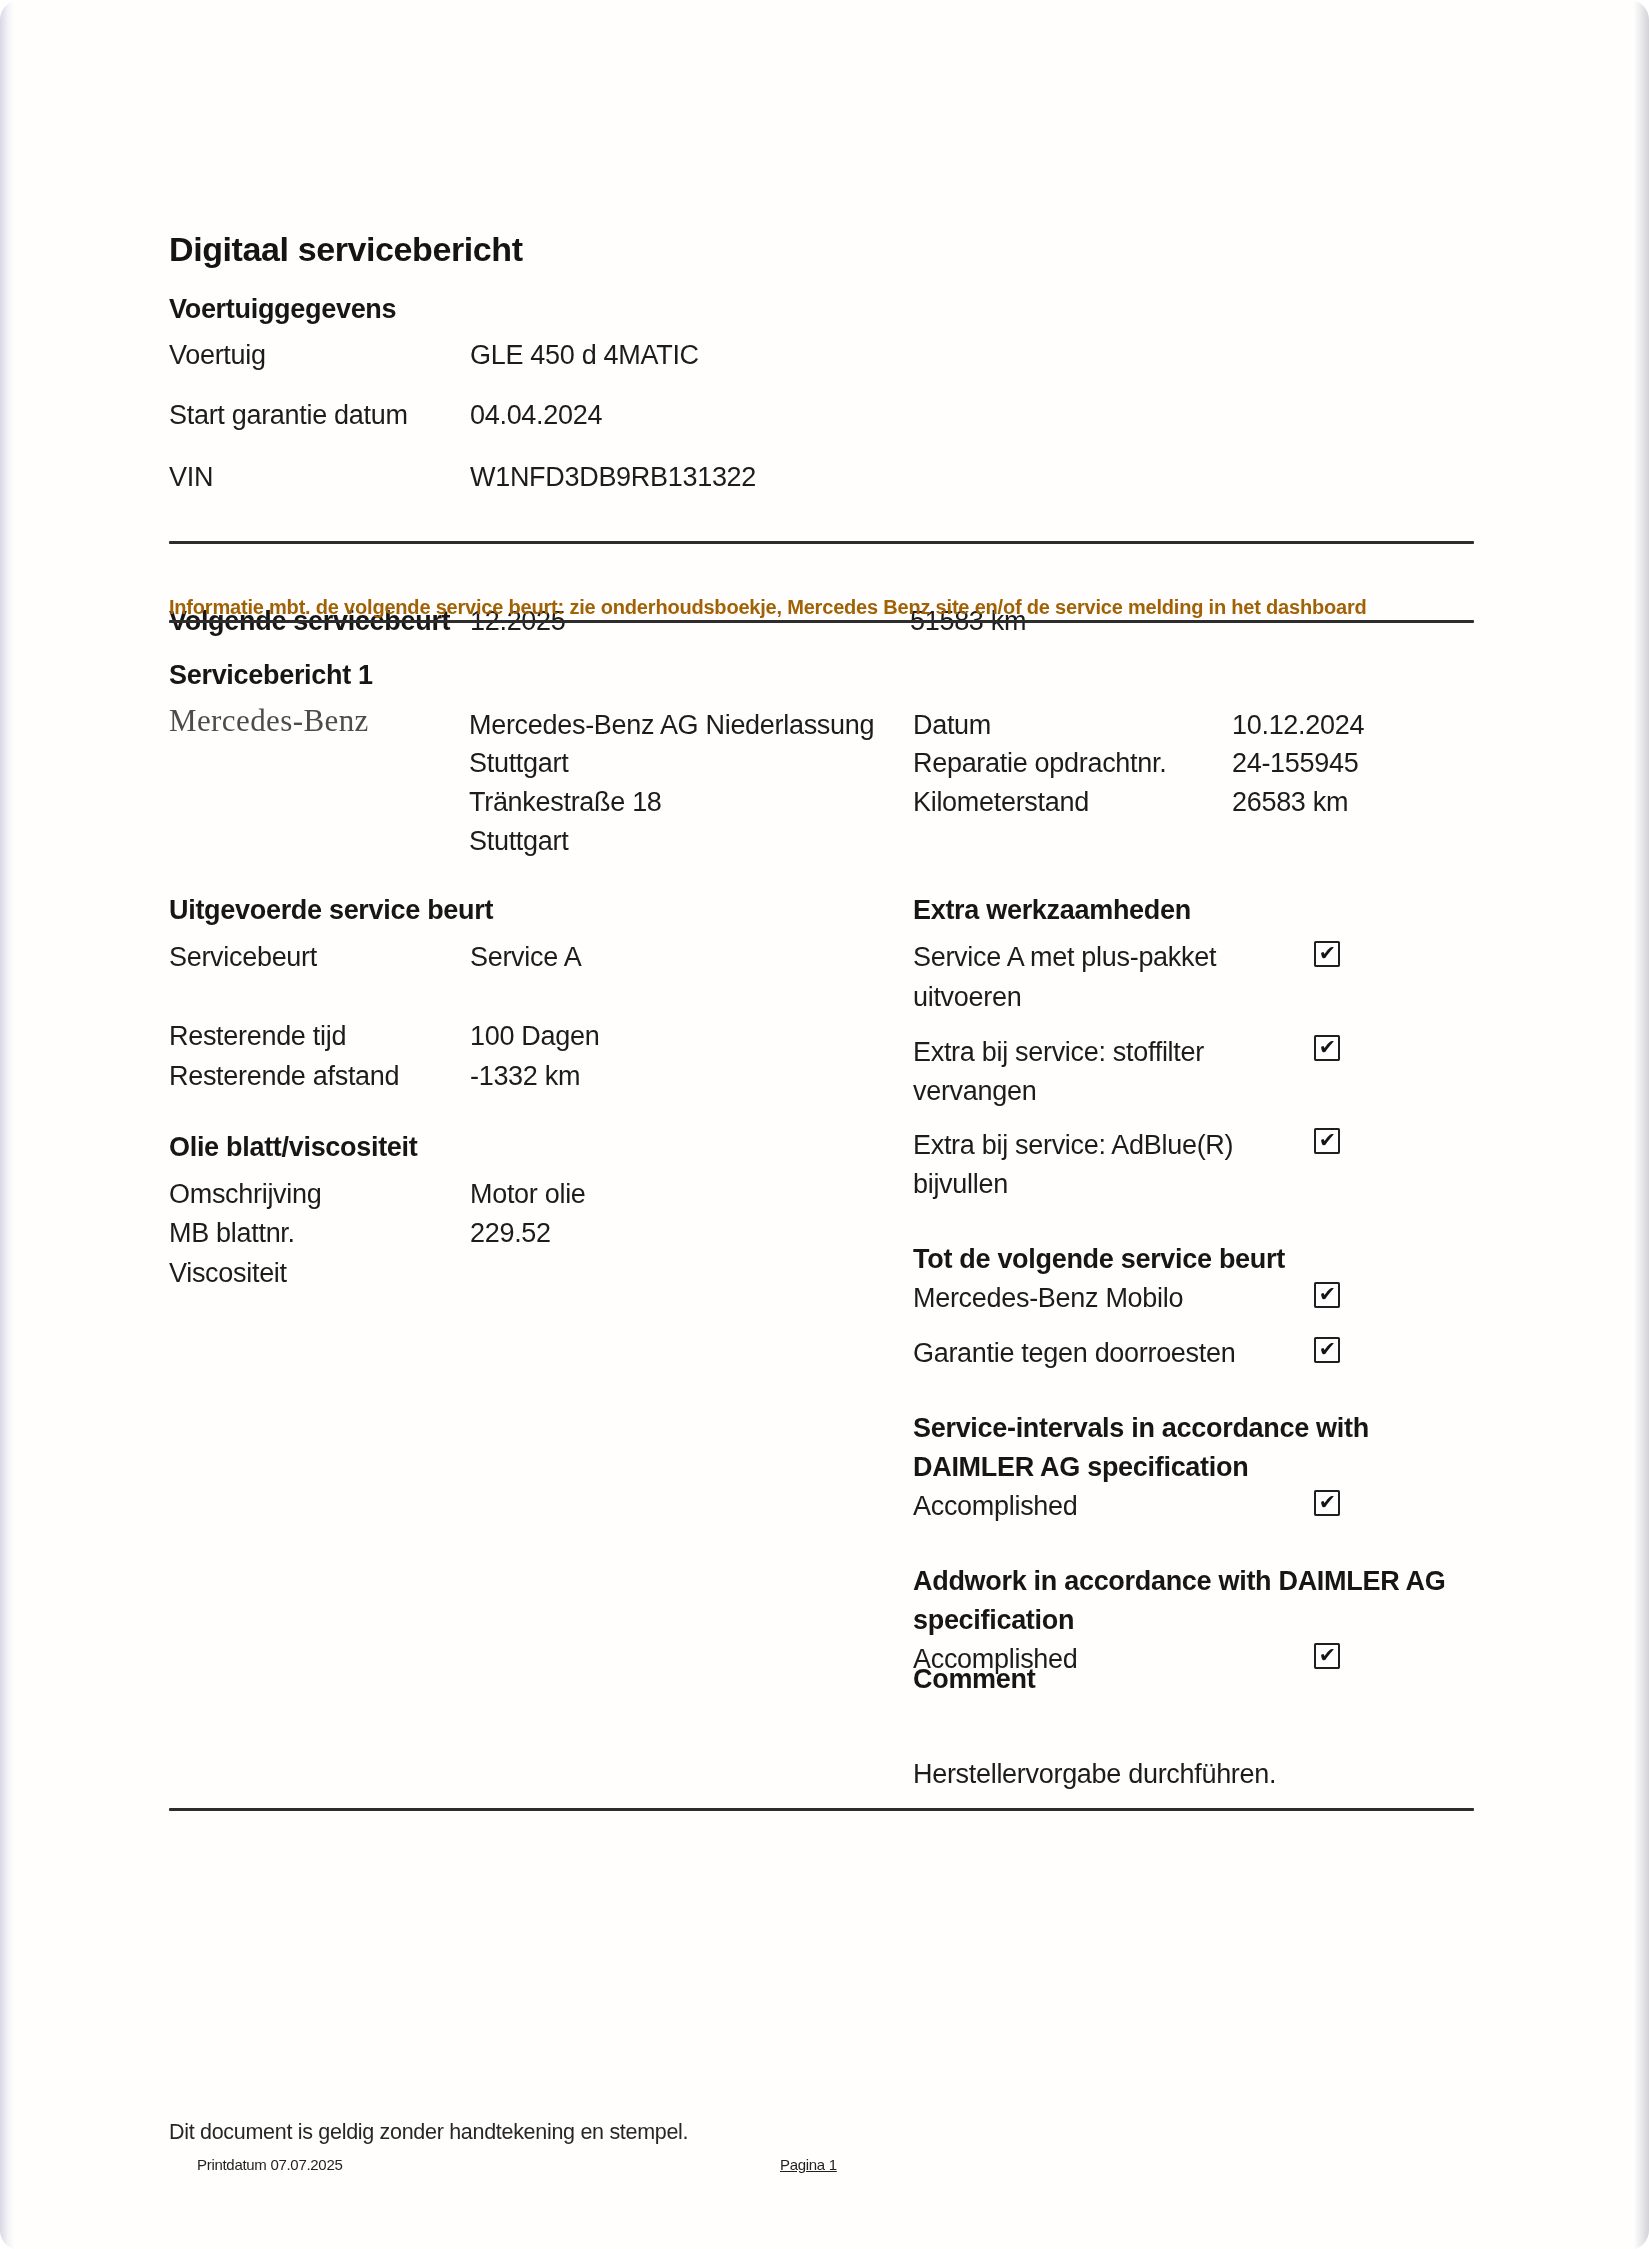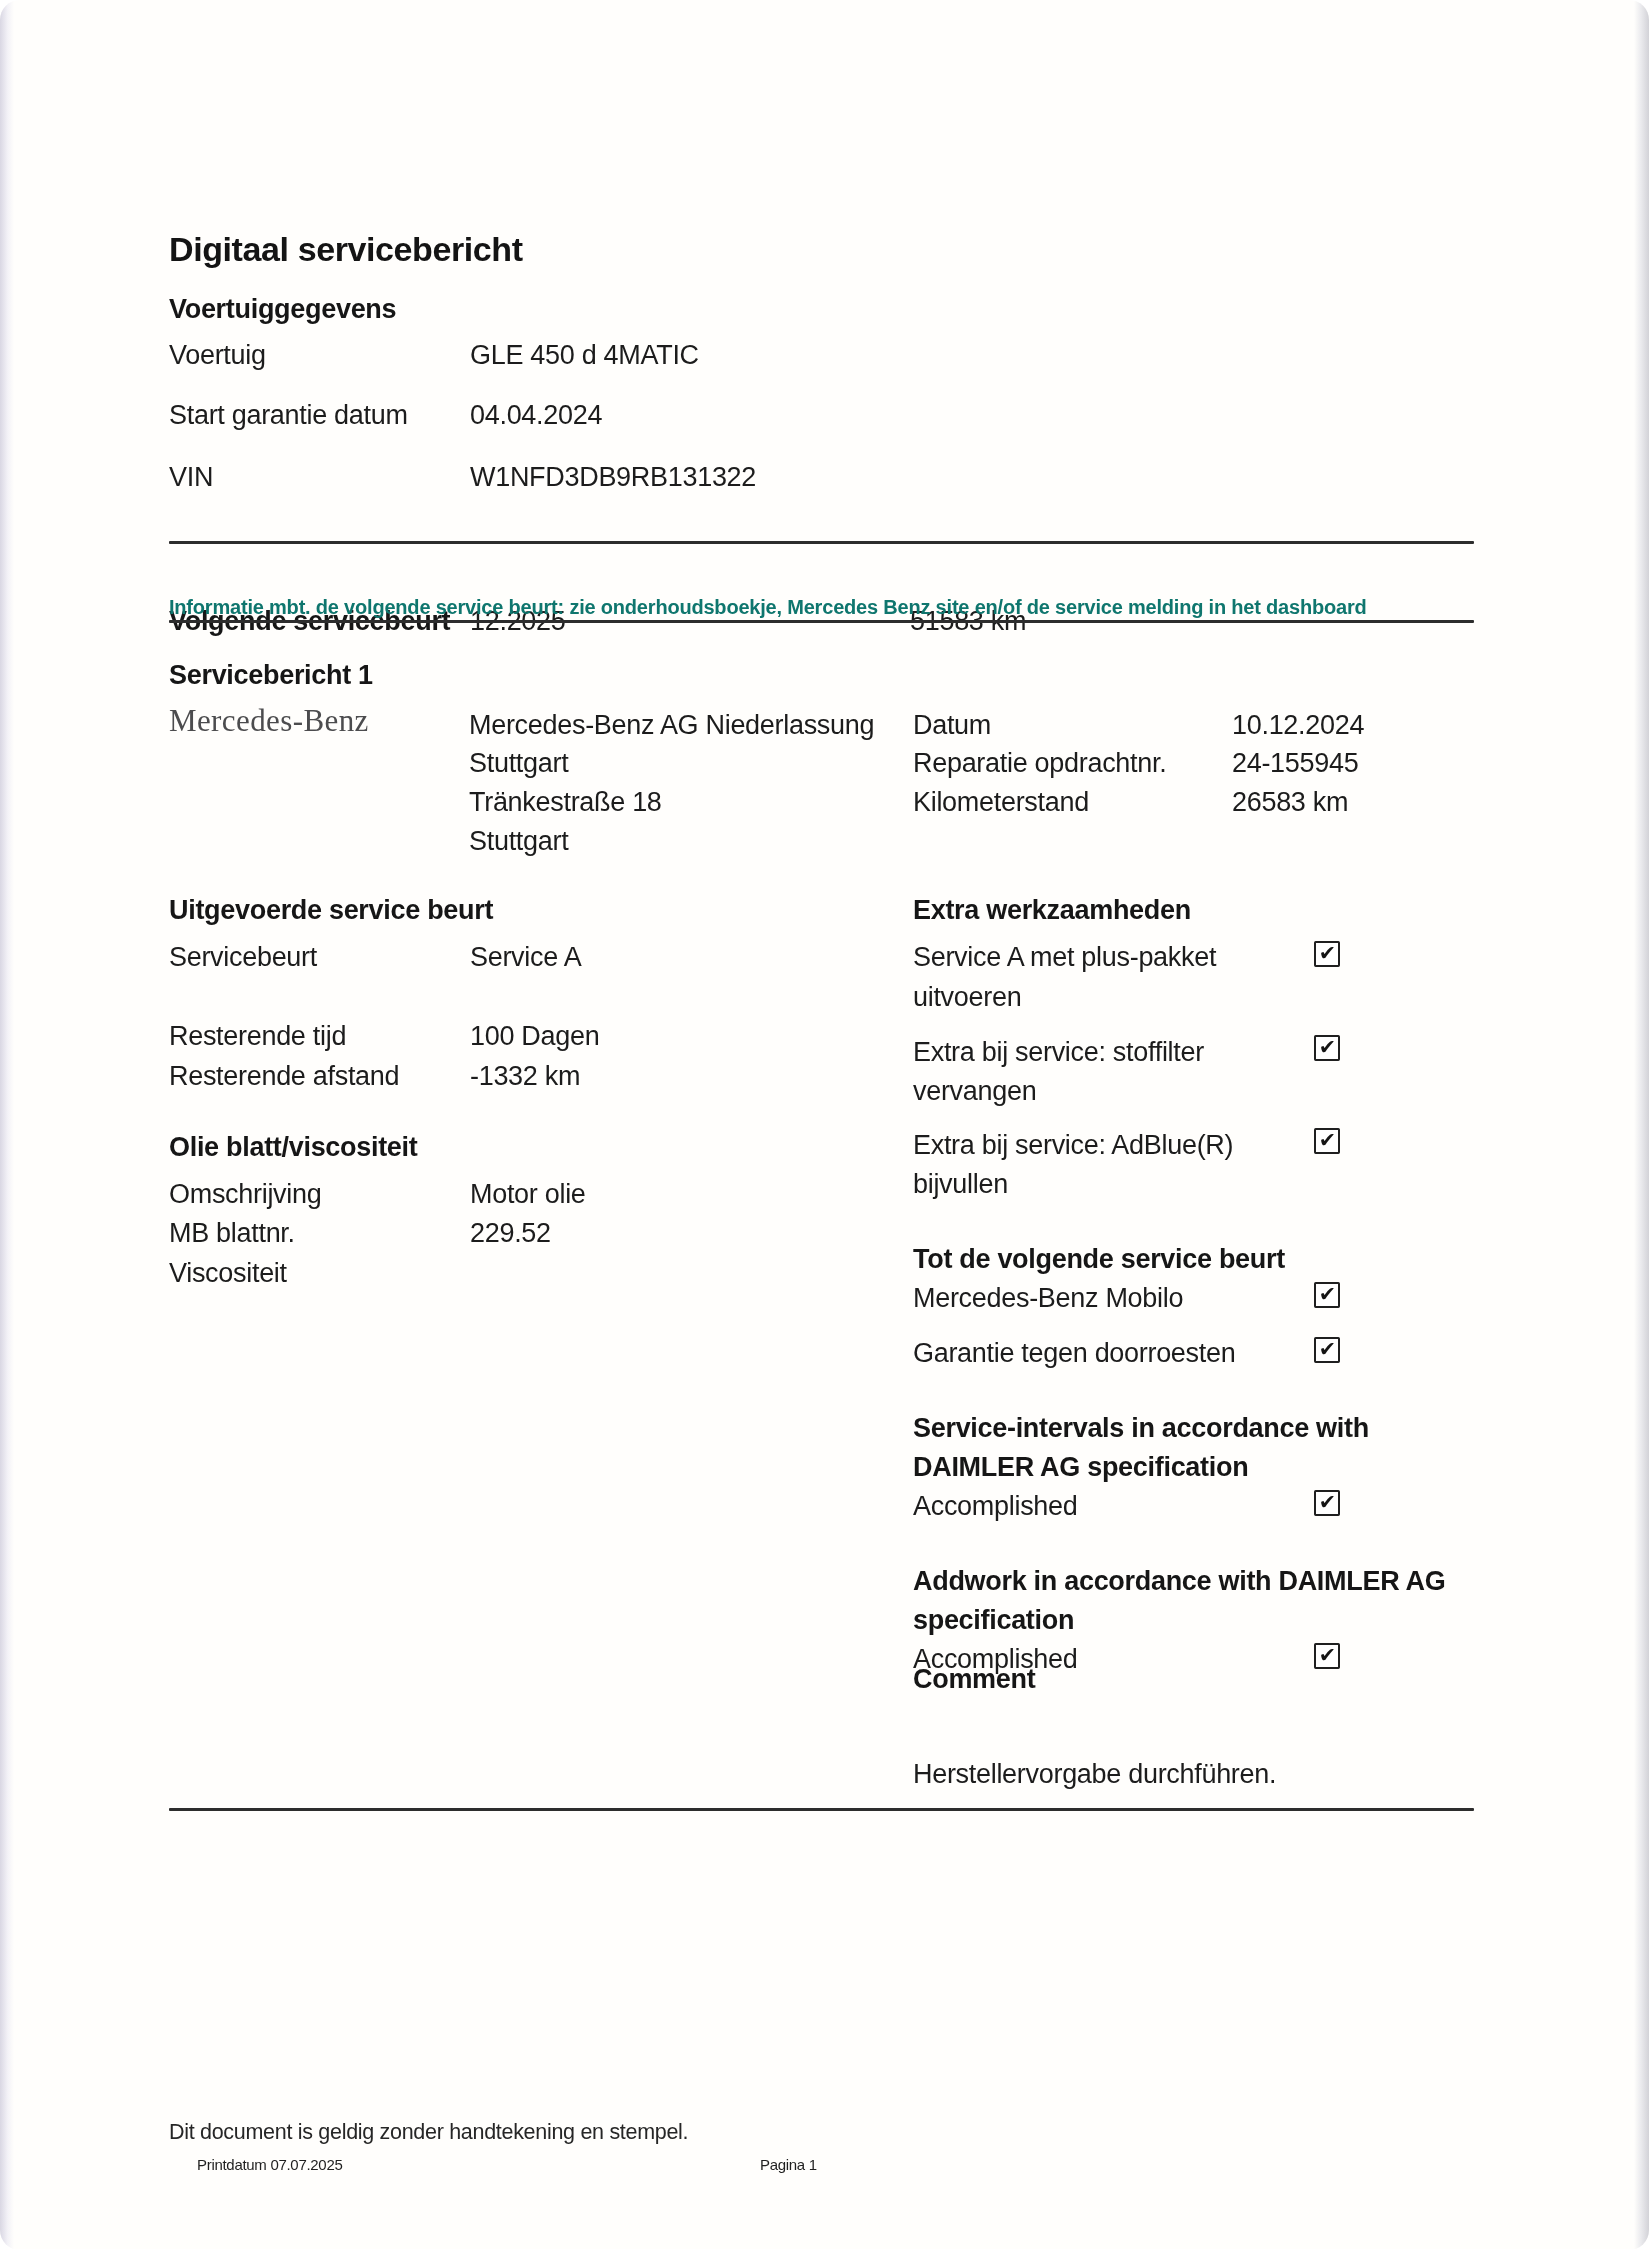--- a/index.html
+++ b/index.html
@@ -25,21 +25,21 @@
   .abs{position:absolute;white-space:nowrap;}
   .title{font-size:34px;font-weight:bold;color:#141414;letter-spacing:-0.4px;}
   .h{font-size:27px;font-weight:bold;color:#161616;}
   .t{font-size:27px;font-weight:normal;}
   .row{position:absolute;left:0;width:100%;height:34px;}
   .row .lbl{position:absolute;left:0;}
   .row .val{position:absolute;left:301px;}
   .row .lbl2{position:absolute;left:744px;}
   .row .val2{position:absolute;left:1063px;}
   .rule{position:absolute;left:0;width:1305px;height:3.4px;background:#2d2d2d;border-radius:0.9px;}
-  .info{font-size:20px;font-weight:bold;color:#0f766e;letter-spacing:-0.2px;}
+  .info{font-size:20px;font-weight:bold;color:#a16207;letter-spacing:-0.2px;}
   .brand{
     font-family:"Liberation Serif", serif;
     font-size:31px;color:#4c4c4e;letter-spacing:0.4px;font-weight:normal;
   }
   .rcol{position:absolute;left:744px;white-space:nowrap;}
   .checkbox{
     position:absolute;left:1145px;
     width:22.3px;height:22.3px;
     border:2.6px solid #1f1f1f;border-radius:1.7px;
     background:#ffffff;
@@ -182,17 +182,17 @@
         <span class="mark">✔</span>
       </span>
 
     <div class="rcol h" style="top:1664px;">Comment</div>
     <div class="rcol t" style="top:1759px;">Herstellervorgabe durchführen.</div>
 
     <div class="rule" style="top:1808px;"></div>
 
     <div class="abs foot" style="top:2120px;left:0;">Dit document is geldig zonder handtekening en stempel.</div>
     <div class="abs foot2" style="top:2156px;left:0;">Printdatum 07.07.2025</div>
-    <div class="abs foot2" style="top:2156px;left:563px;">Pagina 1</div>
+    <div class="abs foot2" style="top:2156px;left:583px;text-decoration:underline;">Pagina 1</div>
 
   </div>
 </div>
 
 
 </body></html>

